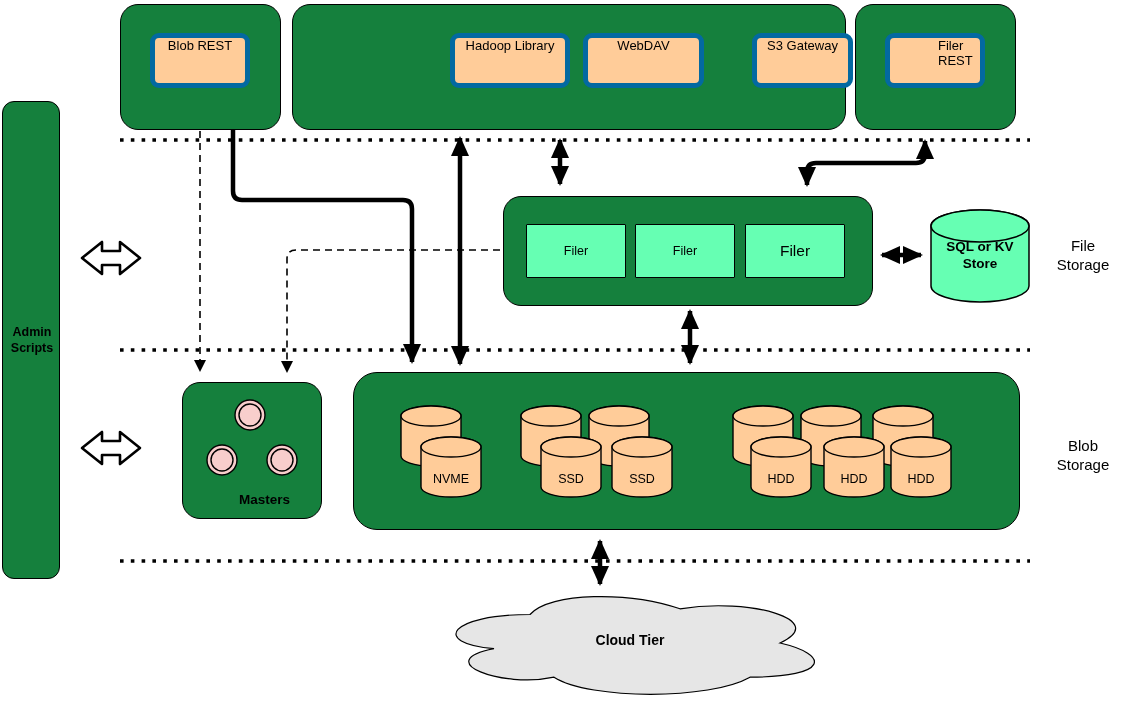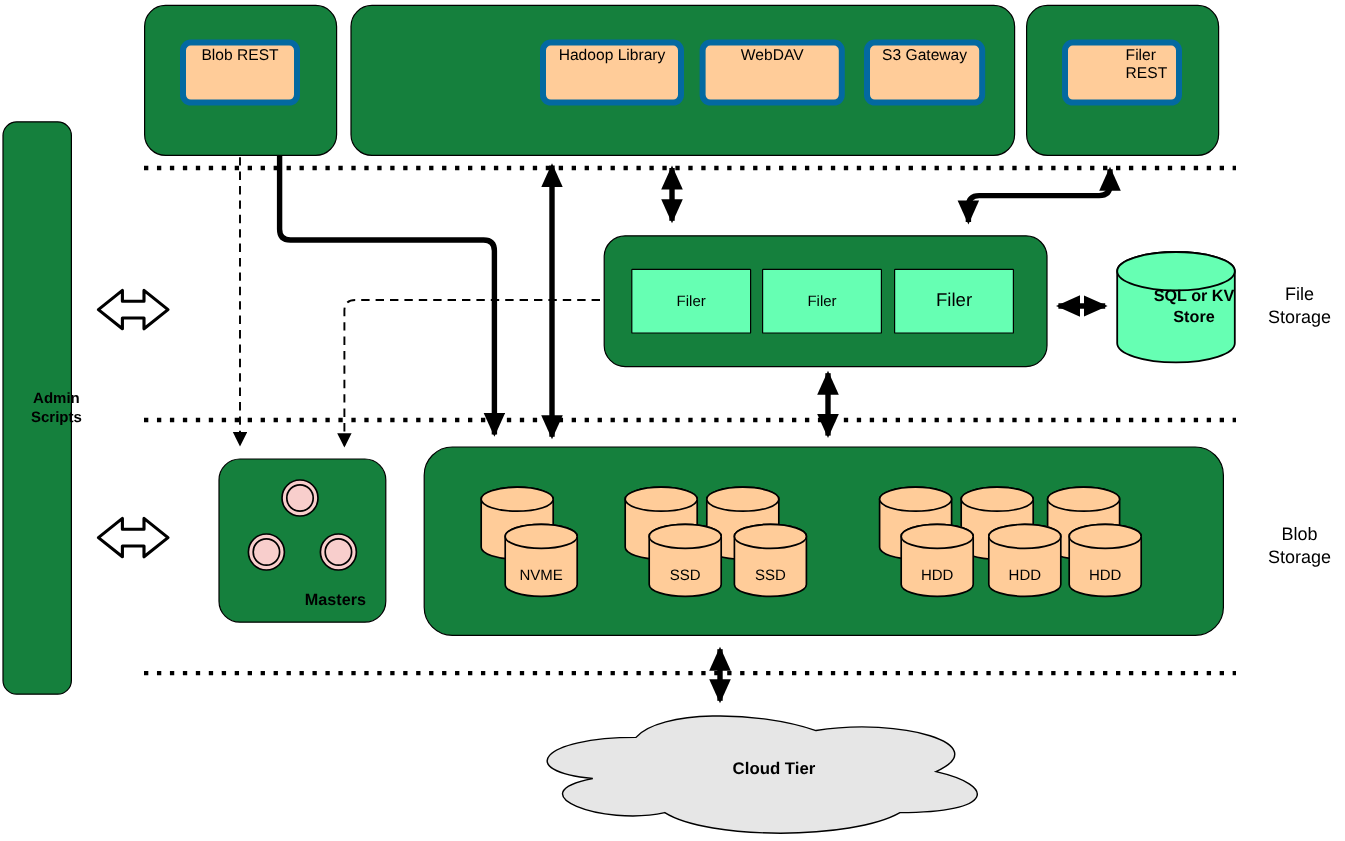--- a/index.html
+++ b/index.html
@@ -1,18 +1,18 @@
 <!DOCTYPE html>
 <html><head>
 <meta charset="utf-8">
 <style>
   html,body{margin:0;padding:0;background:#fff;}
   .canvas{position:relative;width:1121px;height:701px;background:#ffffff;
           font-family:"Liberation Sans",sans-serif;color:#000;overflow:hidden;}
-  .abs{position:absolute;margin-left:15px;}
+  .abs{position:absolute;}
   .grp{position:absolute;background:#15803d;border:1px solid #000;border-radius:18px;box-sizing:border-box;}
   .box{position:absolute;background:#ffcc99;border:5px solid #0369a1;border-radius:9px;height:55px;top:33px;
        display:flex;align-items:flex-start;justify-content:center;font-size:13px;box-sizing:border-box;}
   .gbox{position:absolute;background:#66ffb3;border:1px solid #000;border-radius:1px;height:54px;top:224px;
         display:flex;align-items:center;justify-content:center;font-size:12.5px;box-sizing:border-box;}
   .gbox.big{font-size:15.5px;}
   .caption{position:absolute;font-size:12px;text-align:center;}
   .ml{white-space:pre-line;text-align:center;}
   .seclabel{position:absolute;font-size:15px;line-height:19px;text-align:center;white-space:pre-line;}
   .boldlabel{font-weight:bold;}
@@ -43,21 +43,21 @@
     <span>Blob REST</span>
   </div>
 
   <div class="grp" style="left:292px;top:4px;width:554px;height:126px;"></div>
   <div class="box" style="left:583px;width:121px;">
     <span>WebDAV</span>
   </div>
   <div class="box" style="left:450px;width:120px;">
     <span>Hadoop Library</span>
   </div>
-  <div class="box" style="left:720px;width:101px;">
+  <div class="box" style="left:752px;width:101px;">
     <span>S3 Gateway</span>
   </div>
 
   <div class="grp" style="left:855px;top:4px;width:161px;height:126px;"></div>
   <div class="box" style="left:885px;width:100px;padding-left:48px;">
     <span>Filer REST</span>
   </div>
 
   <div class="grp" style="left:503px;top:196px;width:370px;height:110px;"></div>
   <div class="gbox" style="left:526px;width:100px;">

